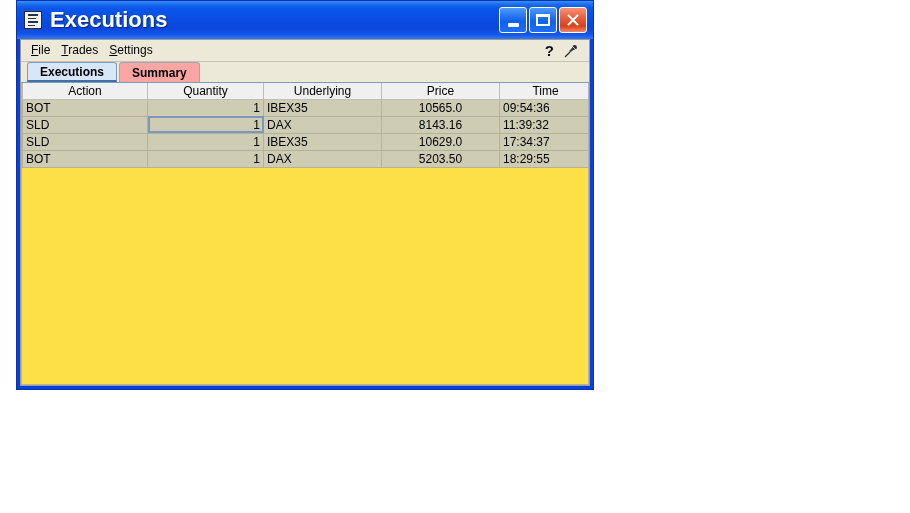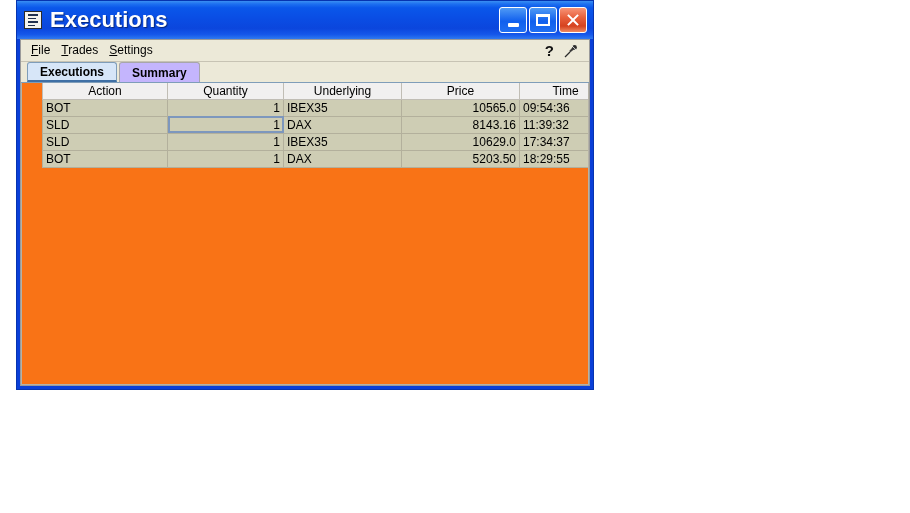--- a/index.html
+++ b/index.html
@@ -191,40 +191,39 @@
     padding: 0 12px;
     font-size: 12px;
     font-weight: bold;
     color: #000000;
     box-sizing: border-box;
     cursor: pointer;
     border: 1px solid #a7a6aa;
     border-bottom: none;
     border-radius: 3px 3px 0 0;
     margin-right: 2px;
-    background: #c4b5fd;
+    background: #fca5a5;
     position: relative;
   }
   .tab.active {
     background: #d7e6f8;
     border-color: #7f9db9;
     border-bottom: 2px solid #3f6fa5;
     z-index: 2;
   }
 
   
   .table-wrap {
     flex: 1 1 auto;
-    background: #f97316;
+    background: #fde047;
     border: 1px solid #b5b2a8;
     border-top: none;
     margin: 0;
     overflow: hidden;
     position: relative;
-    padding-left: 20px;
   }
   table.grid {
     border-collapse: collapse;
     width: 569px;
     table-layout: fixed;
     font-size: 12px;
   }
   table.grid th {
     background: #f1f0f0;
     border: 1px solid #c0bdb5;
@@ -245,21 +244,21 @@
     padding: 0 3px;
     font-size: 12px;
     color: #000;
     box-sizing: border-box;
     white-space: nowrap;
     overflow: hidden;
   }
   td.c-action     { text-align: left; }
   td.c-quantity   { text-align: right; }
   td.c-underlying { text-align: left; }
-  td.c-price      { text-align: right; }
+  td.c-price      { text-align: center; }
   td.c-time       { }
 
   td.selected {
     outline: 2px solid #7d97bd;
     outline-offset: -2px;
   }
 
   
   col.w-action     { width: 125px; }
   col.w-quantity   { width: 116px; }

